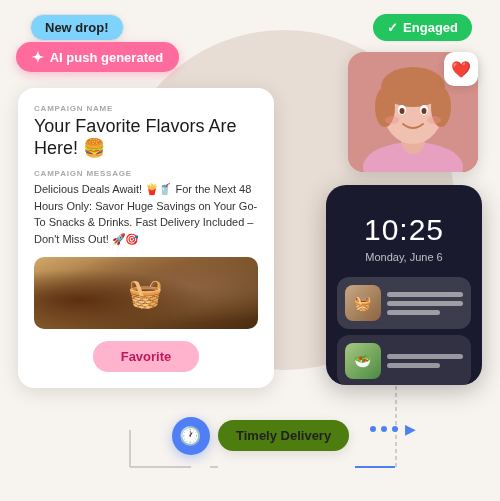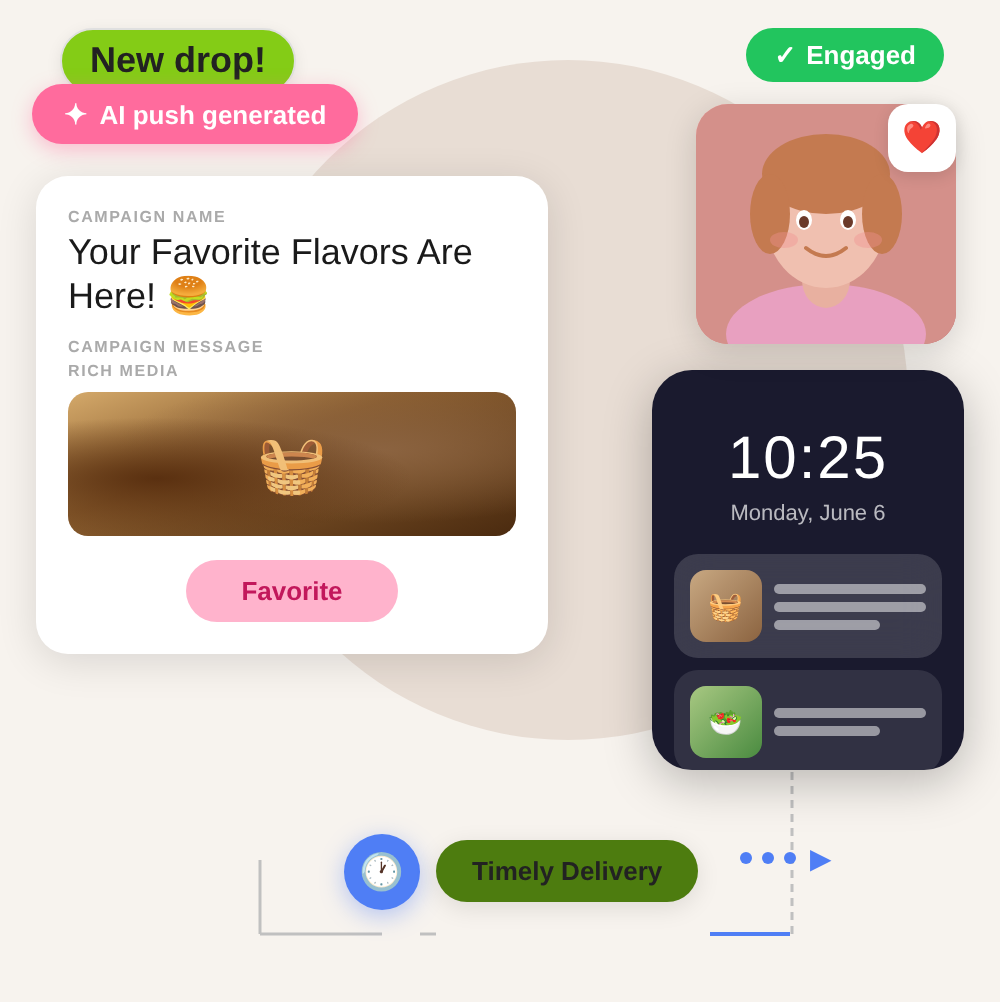--- a/index.html
+++ b/index.html
@@ -23,25 +23,25 @@
       background: #e8ddd4;
       border-radius: 50%;
       z-index: 0;
     }
 
     
     .badge-new-drop {
       position: absolute;
       top: 14px;
       left: 30px;
-      background: #84cc16;
+      background: #7dd3fc;
       border: 1.5px solid #e0e0e0;
       border-radius: 20px;
       padding: 5px 14px;
-      font-size: 18px;
+      font-size: 13px;
       font-weight: 600;
       color: #222;
       z-index: 10;
       box-shadow: 0 2px 8px rgba(0,0,0,0.08);
     }
 
     
     .badge-ai-push {
       position: absolute;
       top: 42px;
@@ -414,22 +414,22 @@
       <ellipse cx="86" cy="68" rx="7" ry="4" fill="#f09090" opacity="0.4"></ellipse>
     </svg>
   </div>
 </div>
 
 <div class="campaign-card">
   <div class="field-label">CAMPAIGN NAME</div>
   <div class="campaign-name">Your Favorite Flavors Are Here! 🍔</div>
 
   <div class="field-label">CAMPAIGN MESSAGE</div>
-
-  <div class="rich-media-label">RICH MEDIA</div>
+  <div class="campaign-message">Delicious Deals Await! 🍟🥤 For the Next 48 Hours Only: Savor Huge Savings on Your Go-To Snacks &amp; Drinks. Fast Delivery Included – Don't Miss Out! 🚀🎯</div>
+
   <div class="rich-media-img">
     <div class="rich-media-inner">
       <span class="food-basket">🧺</span>
     </div>
   </div>
 
   <button class="btn-scheduled">Favorite</button>
 </div>
 
 <div class="phone-card">

